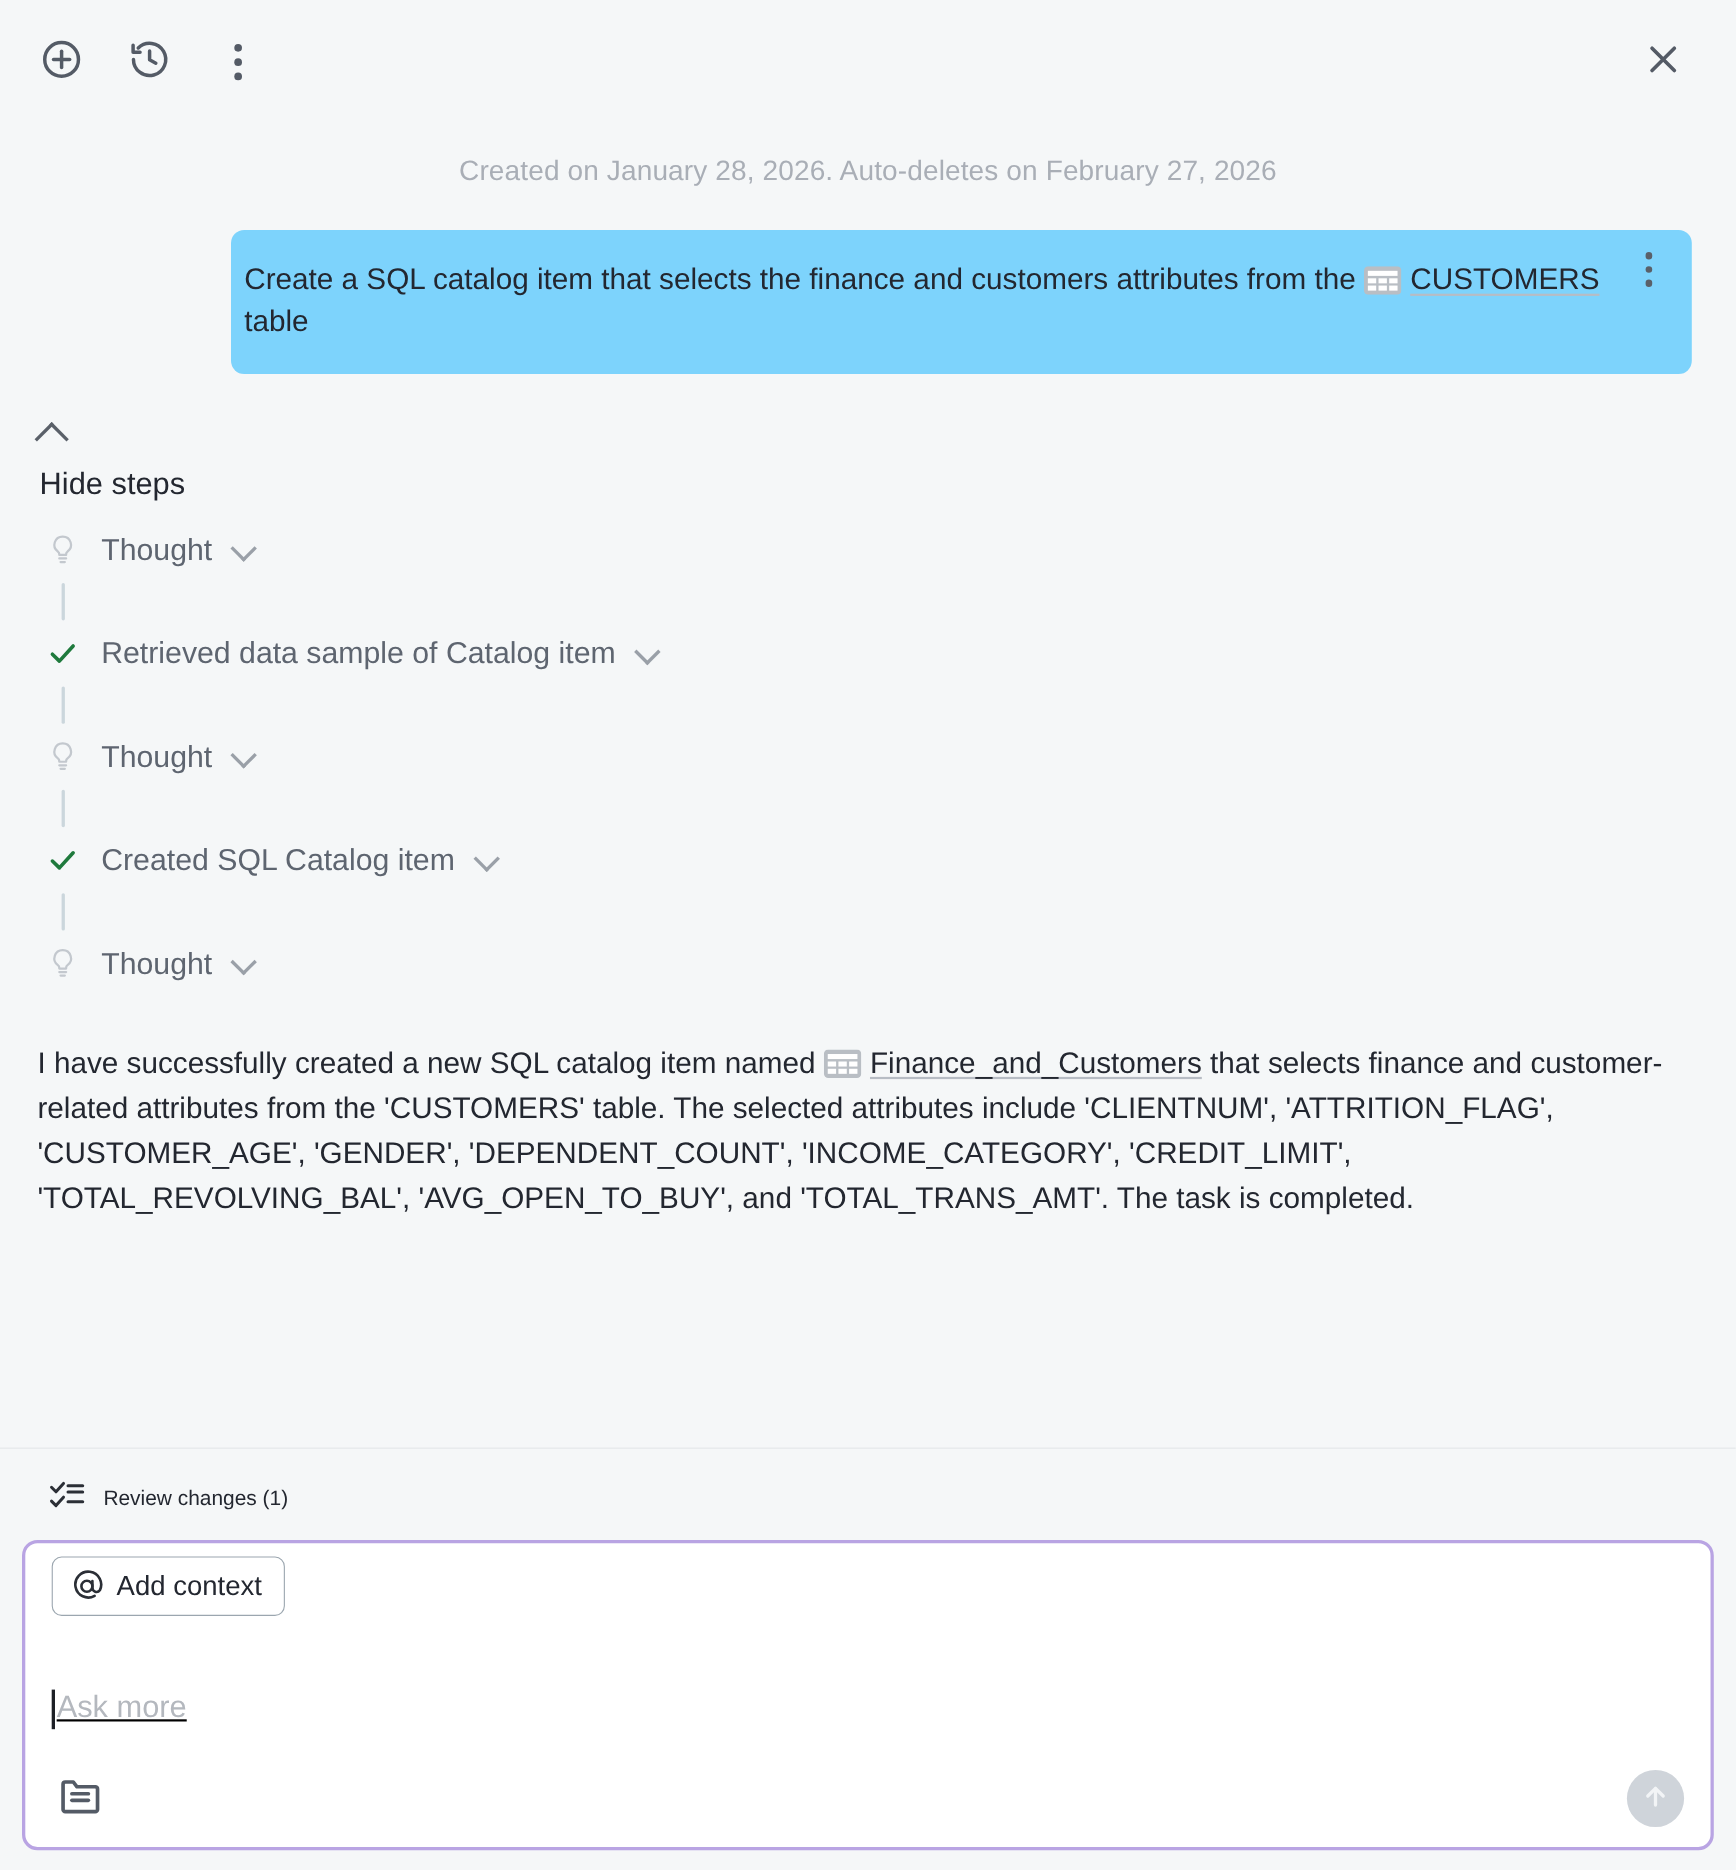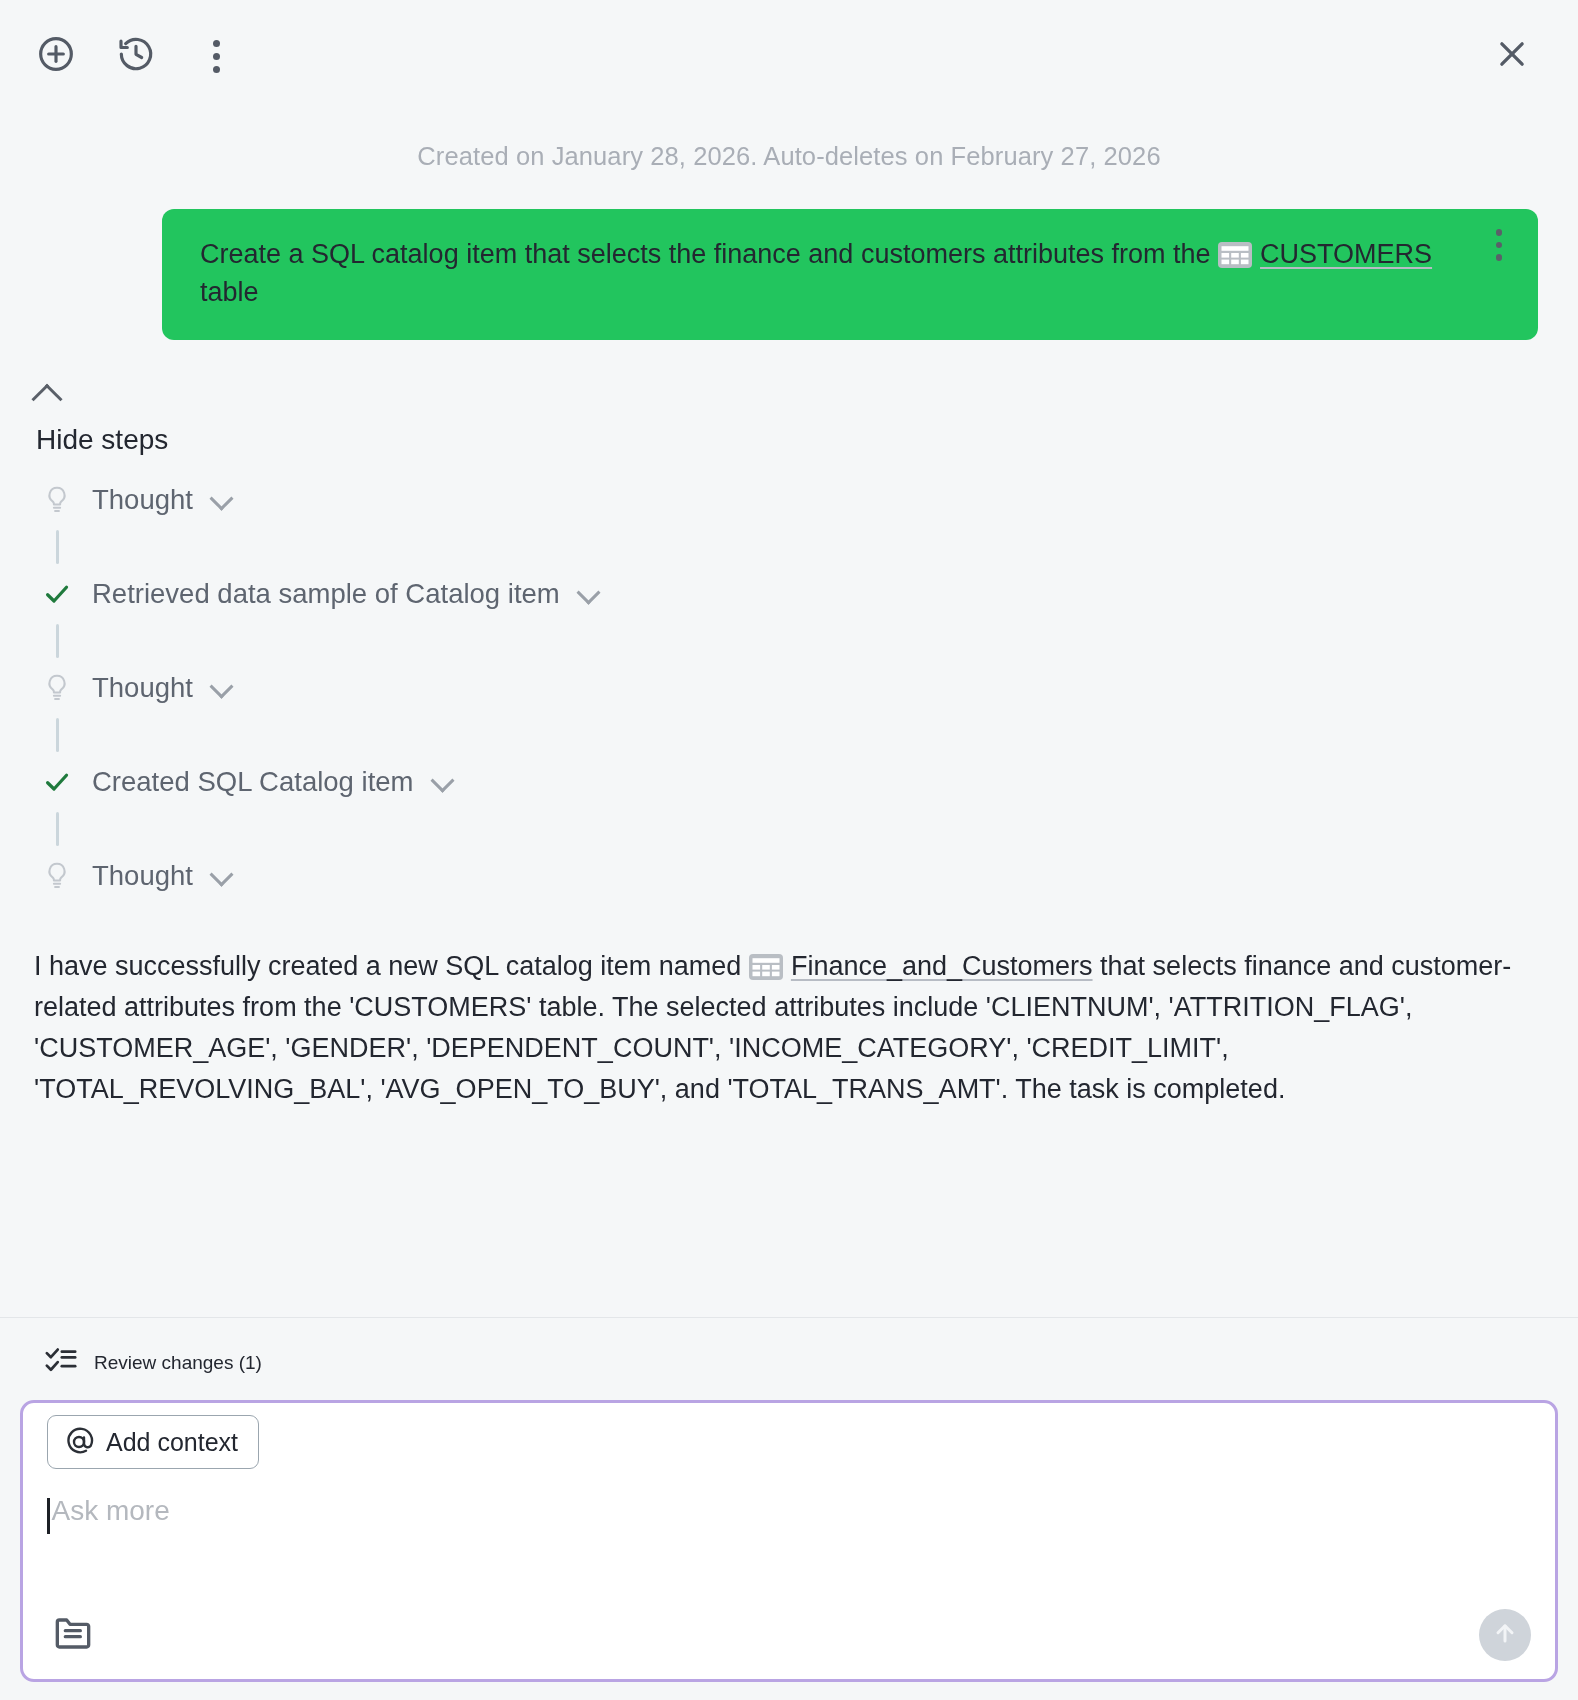--- a/index.html
+++ b/index.html
@@ -75,24 +75,25 @@
     font-size: 25.5px;
     letter-spacing: 0.1px;
     padding: 30px 0 0 0;
   }
 
   .bubble-wrap {
     padding: 38px 40px 0 162px;
   }
   .bubble {
     position: relative;
-    background: #22c55e;
+    background: #7dd3fc;
     border-radius: 12px;
-    padding: 26px 74px 28px 38px;
+    padding: 26px 74px 28px 12px;
     max-width: 1376px;
+    margin-left: 48px;
   }
   .bubble-text {
     font-size: 27px;
     line-height: 1.42;
     color: #232730;
   }
   .bubble-menu {
     position: absolute;
     top: 20px;
     right: 22px;
@@ -224,23 +225,24 @@
     font-size: 25px;
     color: #232730;
     cursor: pointer;
     align-self: flex-start;
     background: #FFFFFF;
   }
   .at-icon { width: 30px; height: 30px; display: block; }
 
   .ask-row {
     display: flex;
-    align-items: flex-start;
+    align-items: center;
     margin-top: 26px;
     flex: 1 1 auto;
+    text-decoration: underline;
   }
   .caret {
     width: 2.5px;
     height: 36px;
     background: #1D2026;
     margin-top: 3px;
   }
   .ask-placeholder {
     font-size: 28px;
     color: #B4B8BE;

